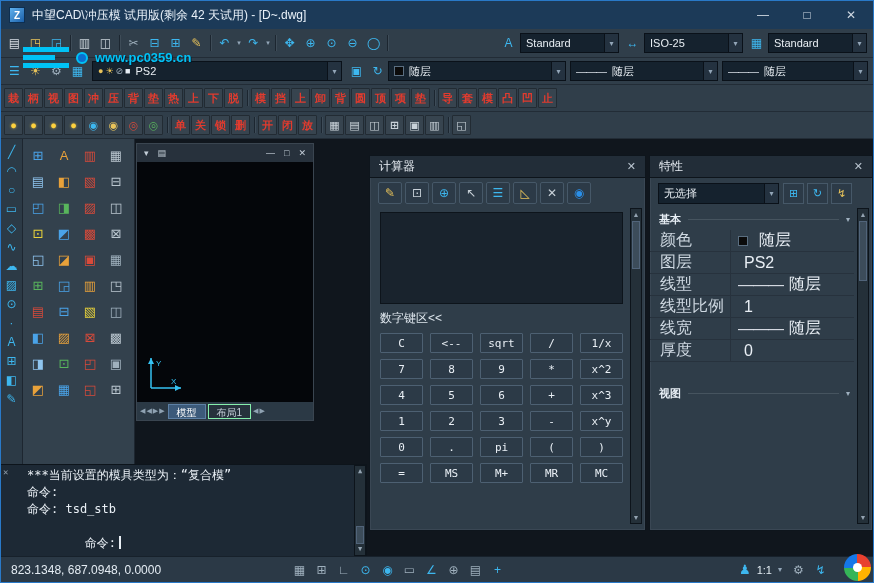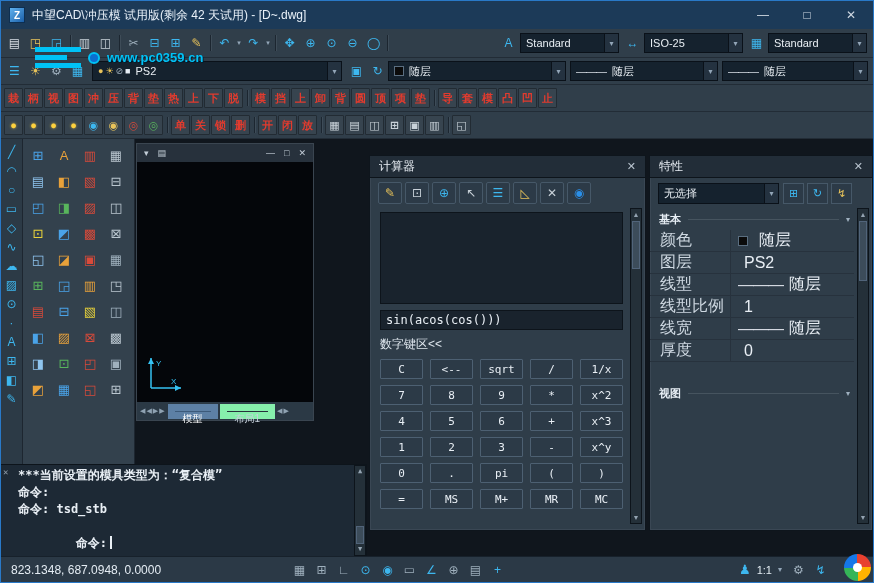--- a/index.html
+++ b/index.html
@@ -52,27 +52,27 @@
   .mdi { flex: 1; position: relative; background: #10161d; }
 
   .child { position: absolute; left: 1px; top: 4px; width: 178px; background: #1f2730; border: 1px solid #3a4550; }
   .child-tb { height: 18px; display: flex; align-items: center; background: #27313c; padding: 0 5px; gap: 5px; color: #aeb9c4; font-size: 10px; }
   .child-tb .sp { flex: 1; }
   .cwbtn { font-size: 9px; color: #c3cdd7; padding: 0 2px; }
   .canvas { height: 240px; background: #04060a; position: relative; }
   .ucs { position: absolute; left: 6px; bottom: 6px; }
   .tabs { height: 18px; display: flex; align-items: center; background: #2b3945; font-size: 10px; color: #c6d0da; gap: 2px; padding: 0 3px; }
   .tab-nav { font-size: 7px; color: #8fa2b2; letter-spacing: 1px; }
-  .tab { padding: 0 8px; height: 15px; line-height: 15px; background: #26313c; border: 7px solid #86efac; }
+  .tab { padding: 0 8px; height: 15px; line-height: 15px; background: #26313c; border: 1px solid #86efac; }
   .tab.active { background: #3c5a7a; color: #fff; border-color: #5d80a5; }
 
   
   .cmdwin { position: absolute; left: 0; bottom: 0; width: 366px; height: 92px; background: #1d2935; border-top: 1px solid #0d141b; border-right: 1px solid #0d141b; z-index: 3; font-family: "DejaVu Sans Mono", monospace; font-size: 12px; color: #e9eff5; padding-top: 2px; }
   .cmd-close { position: absolute; left: 2px; top: 2px; font-size: 9px; color: #8b98a5; }
-  .cmd-line { padding-left: 17px; line-height: 17px; white-space: pre; font-weight: bold; }
+  .cmd-line { padding-left: 26px; line-height: 17px; white-space: pre; }
   .cursor { display: inline-block; width: 2px; height: 13px; background: #e9eff5; vertical-align: -2px; margin-left: 3px; }
 
   
   .vscroll { width: 12px; background: #243039; border: 1px solid #0d141b; display: flex; flex-direction: column; align-items: center; font-size: 7px; color: #93a3b1; }
   .sb-ar { height: 11px; line-height: 11px; width: 100%; text-align: center; flex: none; }
   .sb-thumb { width: 8px; height: 48px; background: #3c4c5a; border: 1px solid #51647a; flex: none; margin-top: 1px; }
   .sb-fill { flex: 1; }
   .cmd-sb { position: absolute; right: 0; top: 0; bottom: 0; }
   .cmd-sb .sb-thumb { height: 18px; }
 
@@ -112,21 +112,21 @@
   .sticons { display: flex; gap: 1px; }
   .sticon { width: 21px; height: 20px; display: flex; align-items: center; justify-content: center; font-size: 12px; }
   .st-right { margin-left: auto; display: flex; align-items: center; gap: 6px; padding-right: 36px; }
   .person { color: #3db7ef; font-size: 13px; }
   .scale { font-size: 11px; color: #e4ecf3; }
   .caret { font-size: 8px; color: #93a6b8; }
 
   
   .wm { position: absolute; z-index: 40; pointer-events: none; }
   .wm-title { left: 26px; top: 0; font-size: 27px; line-height: 32px; font-weight: bold; color: #00c2f6; letter-spacing: 2px; text-shadow: 2px 2px 1px rgba(2,26,44,.85); }
-  .wm-logo { left: 34px; top: 46px; display: flex; align-items: center; gap: 7px; }
+  .wm-logo { left: 22px; top: 46px; display: flex; align-items: center; gap: 7px; }
   .wm-bars { display: flex; flex-direction: column; gap: 3px; }
   .wm-bars i { display: block; height: 5px; background: #00c2f6; }
   .wm-bars i:nth-child(1) { width: 46px; }
   .wm-bars i:nth-child(2) { width: 32px; }
   .wm-bars i:nth-child(3) { width: 46px; }
   .wm-dot { width: 12px; height: 12px; border-radius: 50%; background: #0b6fd0; border: 2px solid #00c2f6; }
   .wm-url { font-size: 13px; font-weight: bold; color: #00c2f6; text-shadow: 1px 1px 0 rgba(2,26,44,.8); }
   .site-logo { position: absolute; right: 2px; bottom: 1px; width: 27px; height: 27px; border-radius: 50%; background: conic-gradient(#e8402f 0deg 90deg, #ffb300 90deg 180deg, #35b558 180deg 270deg, #1577e8 270deg 360deg); z-index: 41; }
   .site-logo::after { content: ""; position: absolute; left: 9px; top: 9px; width: 9px; height: 9px; border-radius: 50%; background: #fff; }
 </style>
@@ -420,21 +420,20 @@
       <span class="ctbtn" style="color: rgb(232, 195, 90);">✎</span>
           <span class="ctbtn" style="color: rgb(201, 210, 217);">⊡</span>
           <span class="ctbtn" style="color: rgb(61, 183, 239);">⊕</span>
           <span class="ctbtn" style="color: rgb(201, 210, 217);">↖</span>
           <span class="ctbtn" style="color: rgb(61, 183, 239);">☰</span>
           <span class="ctbtn" style="color: rgb(232, 195, 90);">◺</span>
           <span class="ctbtn" style="color: rgb(201, 210, 217);">✕</span>
           <span class="ctbtn" style="color: rgb(42, 143, 232);">◉</span>
         </div>
       <div class="calc-hist"></div>
-      <div class="calc-input">sin(acos(cos()))</div>
       <div class="calc-label">数字键区&lt;&lt;</div>
       <div class="keys">
 
       <span class="key">C</span>
           <span class="key">&lt;--</span>
           <span class="key">sqrt</span>
           <span class="key">/</span>
           <span class="key">1/x</span>
           <span class="key">7</span>
           <span class="key">8</span>

